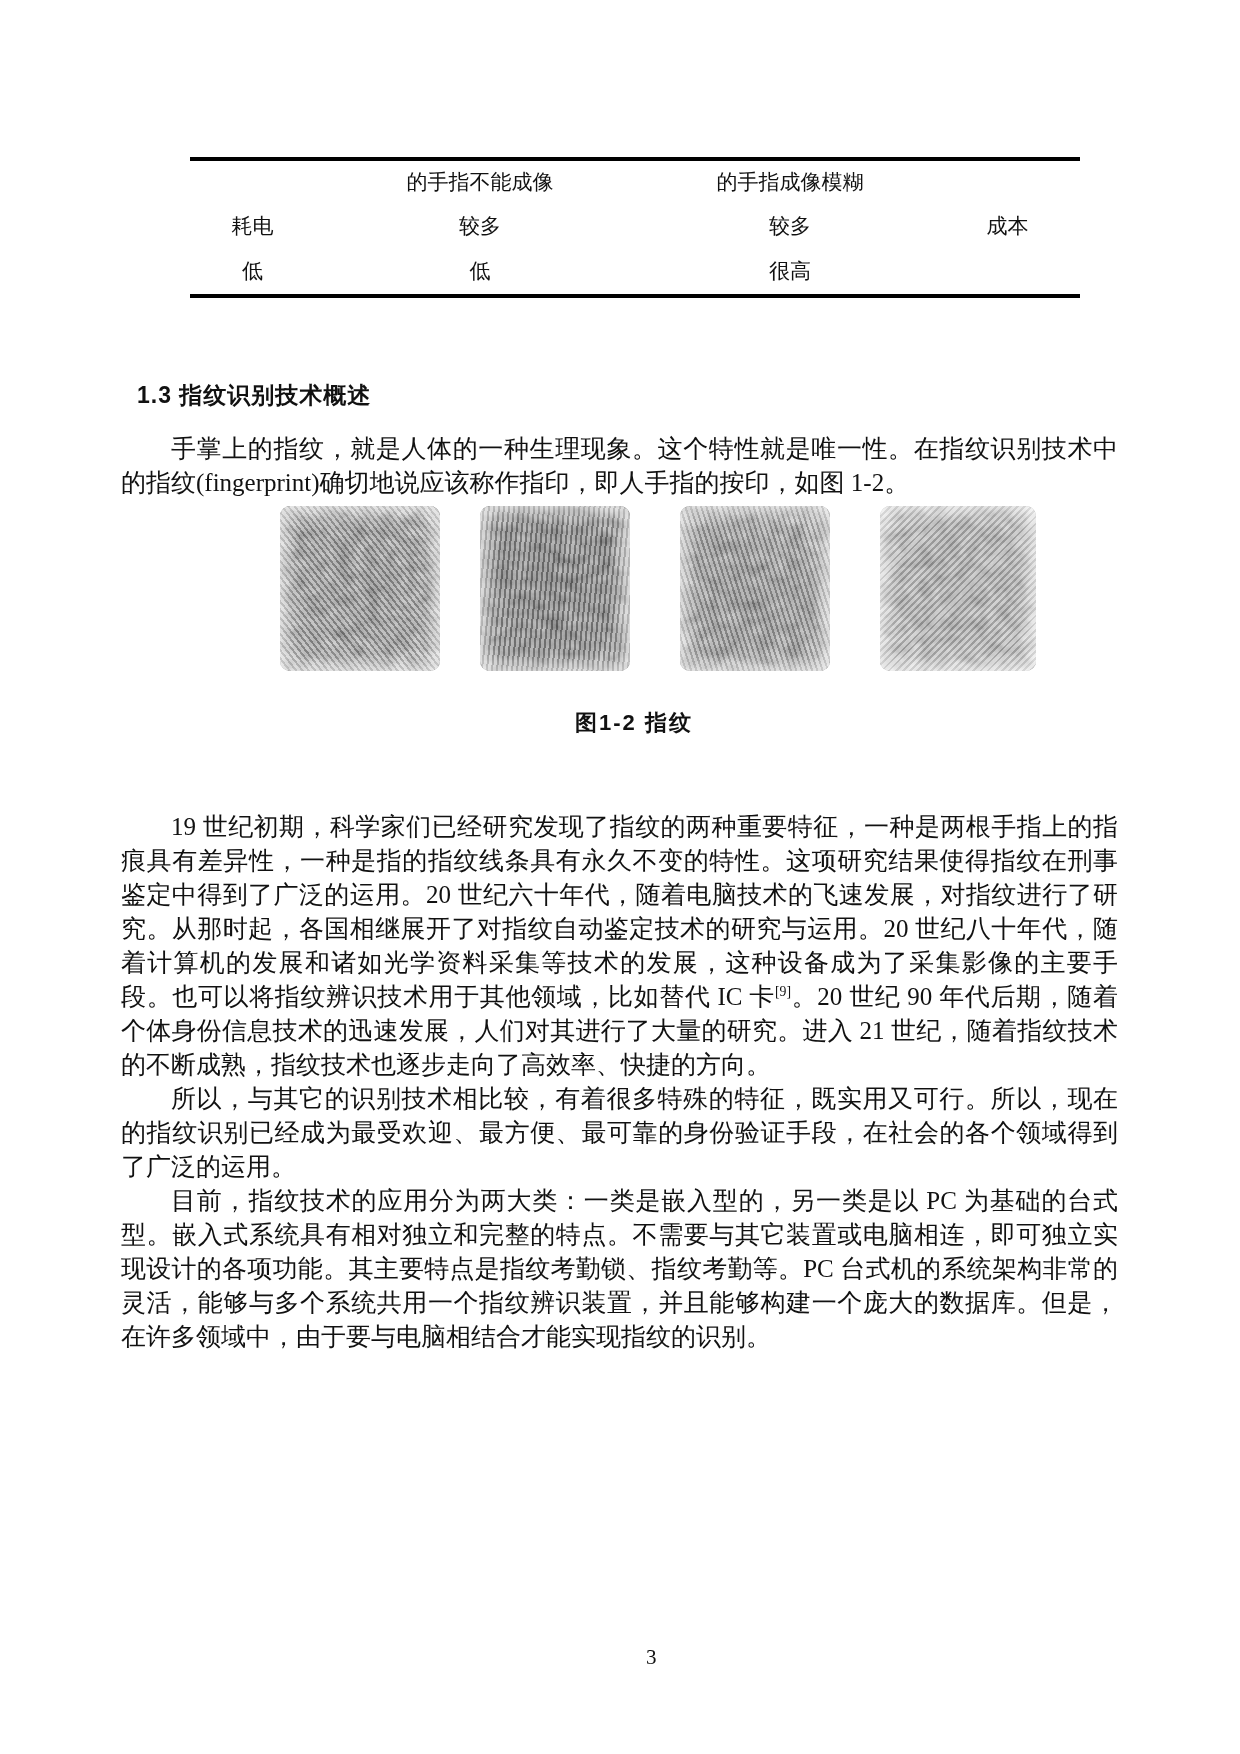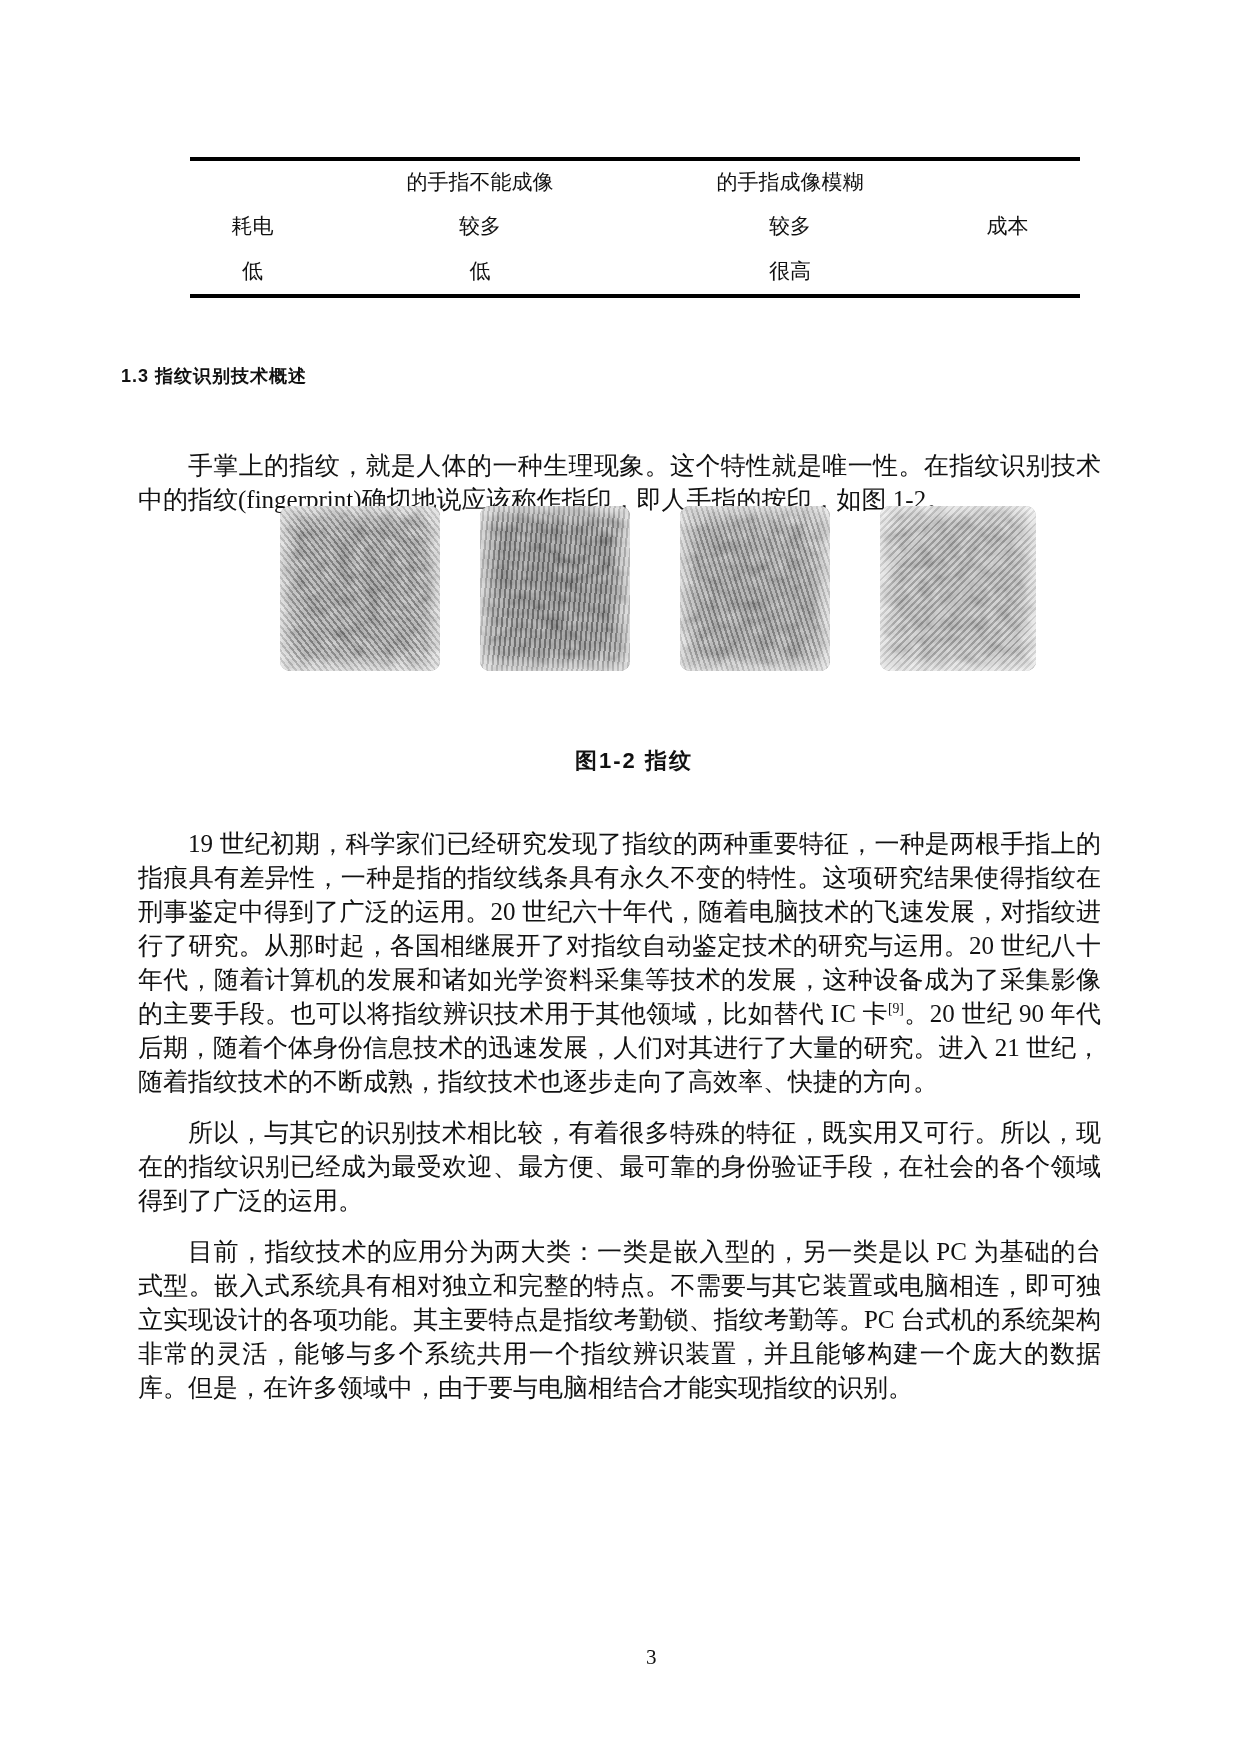--- a/index.html
+++ b/index.html
@@ -25,34 +25,34 @@
     grid-template-rows:42px 45px 46px;
     font-size:21px;
   }
   .ctable .cell{
     display:flex;align-items:center;justify-content:center;
     white-space:nowrap;
   }
 
   
   .sec-head{
-    position:absolute;left:121px;top:364px;margin:0;
+    position:absolute;left:121px;top:364px;margin:16px;
     font-family:"Liberation Sans","DejaVu Sans",sans-serif;
-    font-weight:bold;font-size:18px;letter-spacing:1px;
+    font-weight:bold;font-size:23px;letter-spacing:1px;
   }
 
   
   .body-block{
     position:absolute;left:121px;width:997px;
     font-size:25px;line-height:34px;
     text-align:justify;
   }
   .body-intro{top:432px;}
   .body-main{top:810px;}
-  p.para{margin:17px;text-indent:2em;}
+  p.para{margin:0;text-indent:2em;}
   sup{font-size:0.55em;line-height:0;}
 
   
   .print{
     position:absolute;top:506px;height:165px;
     border-radius:10px;overflow:hidden;
     background:radial-gradient(ellipse at 50% 45%, #787878 0%, #8e8e8e 55%, #adadad 92%);
   }
   .print svg{position:absolute;left:0;top:0;opacity:.6;}
   .ridges{position:absolute;left:-20px;top:-20px;right:-20px;bottom:-20px;}
@@ -63,21 +63,21 @@
   .p1{left:280px;width:160px;}
   .p2{left:480px;width:150px;background:radial-gradient(ellipse at 50% 45%, #616161 0%, #7c7c7c 55%, #a2a2a2 92%);}
   .p3{left:680px;width:150px;background:radial-gradient(ellipse at 45% 55%, #737373 0%, #8c8c8c 55%, #b0b0b0 92%);}
   .p4{left:880px;width:156px;background:radial-gradient(ellipse at 50% 45%, #8b8b8b 0%, #9e9e9e 55%, #c0c0c0 92%);}
   .vig{
     position:absolute;left:0;top:0;right:0;bottom:0;border-radius:10px;
     box-shadow:inset 0 0 16px 7px rgba(255,255,255,.62);
   }
 
   .fig-caption{
-    position:absolute;left:0;top:746px;width:1240px;
+    position:absolute;left:0;top:708px;width:1240px;
     text-align:center;
     font-family:"Liberation Sans","DejaVu Sans",sans-serif;
     font-weight:bold;font-size:22px;letter-spacing:2px;
     text-indent:28px;
   }
 
   
   .pageno{
     position:absolute;left:646px;top:1645px;
     font-size:21px;

